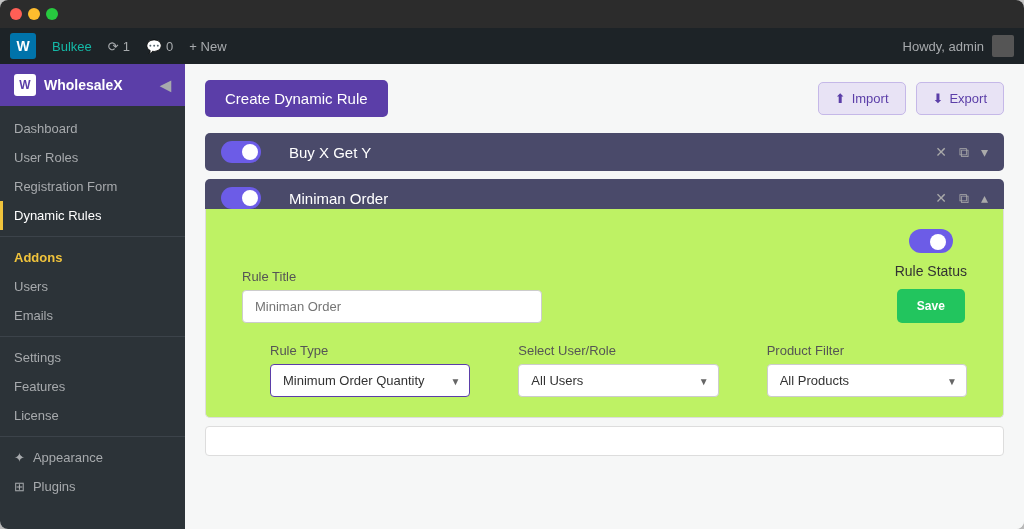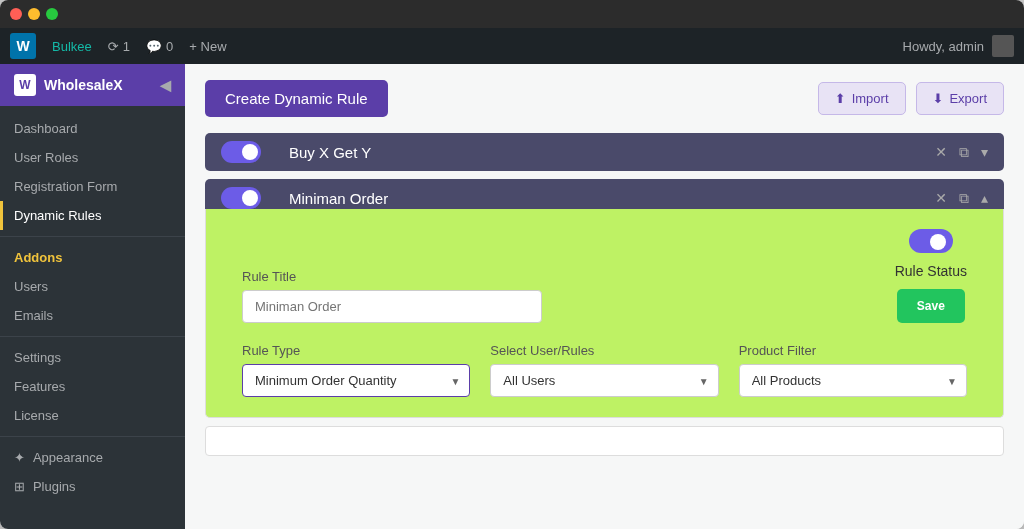--- a/index.html
+++ b/index.html
@@ -61,21 +61,21 @@
     .toggle-slider:before { position: absolute; content: ""; height: 16px; width: 16px; left: 3px; bottom: 3px; background: white; border-radius: 50%; transition: .3s; transform: translateX(18px); }
 
     
     .rule-detail { background: #bef264; border: 1px solid #ddd; border-top: none; border-radius: 0 0 5px 5px; padding: 20px 36px; margin-bottom: 8px; margin-top: -8px; }
     .form-group { display: flex; flex-direction: column; gap: 6px; }
     .form-group label { font-size: 13px; color: #555; font-weight: 500; }
     .form-group input[type="text"] { border: 1px solid #ccc; border-radius: 4px; padding: 8px 12px; font-size: 13px; color: #aaa; background: white; }
     .save-btn { background: #22c55e; color: white; border: none; padding: 10px 20px; border-radius: 5px; font-size: 12px; font-weight: 600; cursor: pointer; }
 
     
-    .form-select-group { display: flex; flex-direction: column; gap: 6px; flex: 1; }
+    .form-select-group { display: flex; flex-direction: column; gap: 6px; flex: 1; margin-left: 28px; }
     .form-select { border: 1px solid #5b3ea8; border-radius: 4px; padding: 8px 12px; font-size: 13px; color: #333; background: white; appearance: none; -webkit-appearance: none; cursor: pointer; }
     .select-wrapper { position: relative; }
     .select-wrapper::after { content: "▼"; position: absolute; right: 10px; top: 50%; transform: translateY(-50%); font-size: 10px; color: #666; pointer-events: none; }
     .select-wrapper select { width: 100%; padding-right: 28px; }
 
     
     .icon-x { font-size: 14px; color: #aaa; cursor: pointer; }
     .icon-copy { font-size: 14px; color: #aaa; cursor: pointer; }
     .icon-chevron { font-size: 14px; color: #aaa; cursor: pointer; }
 
@@ -235,21 +235,21 @@
               <label style="font-size:13px; color:#555; font-weight:500;">Rule Type</label>
               <div class="select-wrapper">
                 <select class="form-select">
                   <option>Minimum Order Quantity</option>
                   <option>Buy X Get Y</option>
                   <option>Free Shipping</option>
                 </select>
               </div>
             </div>
             <div class="form-select-group">
-              <label style="font-size:13px; color:#555; font-weight:500;">Select User/Rules</label>
+              <label style="font-size:13px; color:#555; font-weight:500;">Select User/Role</label>
               <div class="select-wrapper">
                 <select class="form-select" style="border-color:#ccc;">
                   <option>All Users</option>
                   <option>Wholesale Customer</option>
                   <option>Retailer</option>
                 </select>
               </div>
             </div>
             <div class="form-select-group">
               <label style="font-size:13px; color:#555; font-weight:500;">Product Filter</label>

